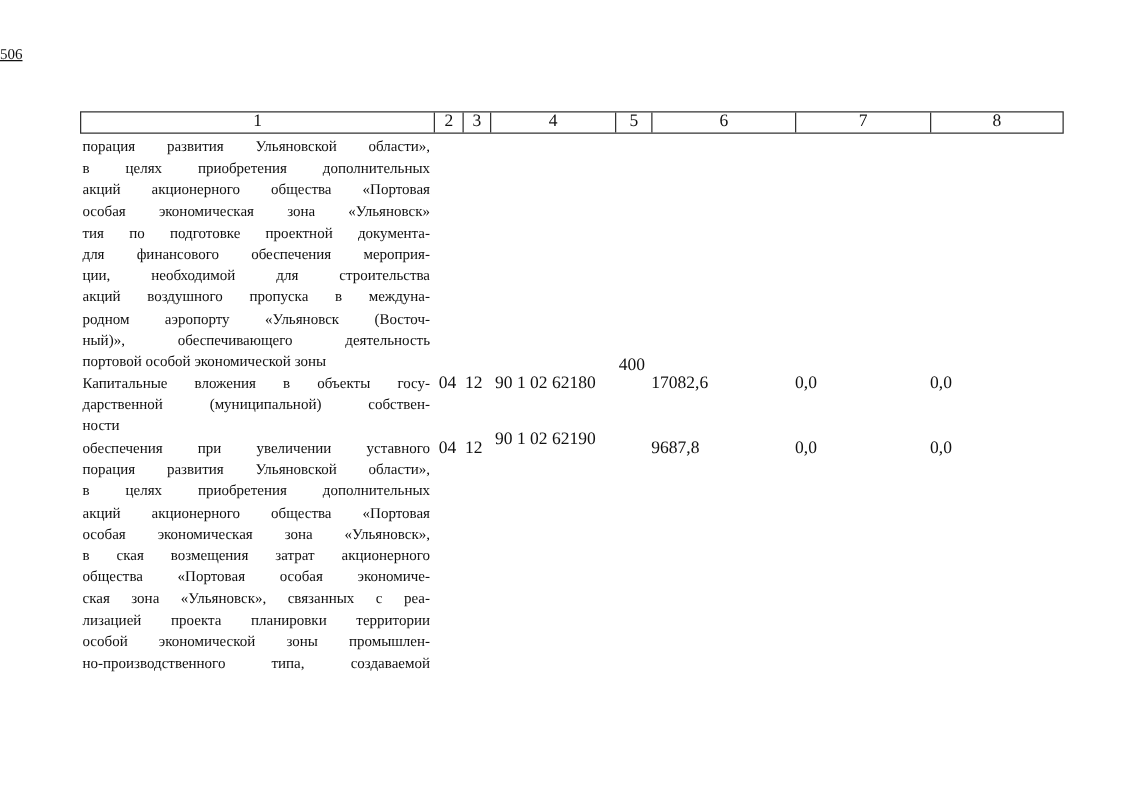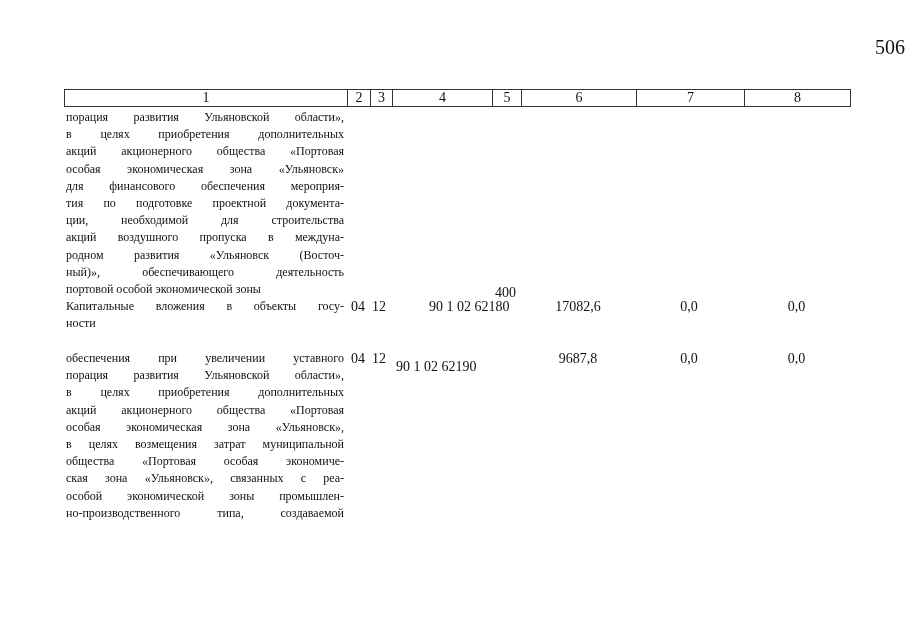--- a/index.html
+++ b/index.html
@@ -1,26 +1,26 @@
 <!DOCTYPE html>
 <html><head>
 <meta charset="utf-8">
 <style>
   html, body { margin:0; padding:0; background:#ffffff; }
   body { width:905px; height:640px; position:relative; overflow:hidden;
          font-family:"Liberation Serif", "DejaVu Serif", serif; color:#111; }
-  .page-num { position:absolute; top:36px; left:0; width:905px; text-align:right; font-size:20px; }
+  .page-num { position:absolute; top:36px; left:0; width:905px; text-align:left; font-size:12px;text-decoration:underline; }
   .hdr { position:absolute; top:89px; left:64px; height:18px; border:1px solid #333; box-sizing:border-box; }
   .hdr-cell { position:absolute; top:0; height:16px; line-height:16px; text-align:center; font-size:14px; border-right:1px solid #333; box-sizing:border-box; }
   .hdr-cell.last { border-right:none; }
   .desc { position:absolute; left:66px; width:278px; font-size:12px; line-height:17.2px; text-align:justify; text-align-last:left; }
   .desc div { white-space:nowrap; }
   .desc div.j { text-align-last:justify; white-space:normal; }
   .cell { position:absolute; font-size:14px; line-height:17px; white-space:nowrap; }
-  .num { text-align:center; }
+  .num { text-align:left; }
 </style>
 </head>
 <body>
 
 <div class="page-num">506</div>
 
 <div class="hdr" style="width:787px;">
   <div class="hdr-cell" style="left:0;width:283px;">1</div>
   <div class="hdr-cell" style="left:283px;width:23px;">2</div>
   <div class="hdr-cell" style="left:306px;width:22px;">3</div>
@@ -29,56 +29,58 @@
   <div class="hdr-cell" style="left:457px;width:115px;">6</div>
   <div class="hdr-cell" style="left:572px;width:108px;">7</div>
   <div class="hdr-cell last" style="left:680px;width:105px;">8</div>
 </div>
 
 <div class="desc" style="top:109px;">
   <div class="j">порация развития Ульяновской области»,</div>
   <div class="j">в целях приобретения дополнительных</div>
   <div class="j">акций акционерного общества «Портовая</div>
   <div class="j">особая экономическая зона «Ульяновск»</div>
+  <div class="j">тия по подготовке проектной документа-</div>
   <div class="j">для финансового обеспечения мероприя-</div>
-  <div class="j">тия по подготовке проектной документа-</div>
   <div class="j">ции, необходимой для строительства</div>
   <div class="j">акций воздушного пропуска в междуна-</div>
-  <div class="j">родном развития «Ульяновск (Восточ-</div>
+  <div class="j">родном аэропорту «Ульяновск (Восточ-</div>
   <div class="j">ный)», обеспечивающего деятельность</div>
   <div>портовой особой экономической зоны</div>
 </div>
 
 <div>
   <div class="desc" style="top:298px;">
     <div class="j">Капитальные вложения в объекты госу-</div>
+    <div class="j">дарственной (муниципальной) собствен-</div>
     <div>ности</div>
   </div>
   <div class="cell" style="top:298px;left:351px;">04</div>
   <div class="cell" style="top:298px;left:372px;">12</div>
-  <div class="cell" style="top:298px;left:396px;margin-left:33px;">90 1 02 62180</div>
+  <div class="cell" style="top:298px;left:396px;">90 1 02 62180</div>
   <div class="cell" style="top:284px;left:495px;">400</div>
   <div class="cell num" style="top:298px;left:521px;width:114px;">17082,6</div>
   <div class="cell num" style="top:298px;left:636px;width:106px;">0,0</div>
   <div class="cell num" style="top:298px;left:744px;width:105px;">0,0</div>
 </div>
 
 <div>
   <div class="desc" style="top:350px;">
     <div class="j">обеспечения при увеличении уставного</div>
     <div class="j">порация развития Ульяновской области»,</div>
     <div class="j">в целях приобретения дополнительных</div>
     <div class="j">акций акционерного общества «Портовая</div>
     <div class="j">особая экономическая зона «Ульяновск»,</div>
-    <div class="j">в целях возмещения затрат муниципальной</div>
+    <div class="j">в ская возмещения затрат акционерного</div>
     <div class="j">общества «Портовая особая экономиче-</div>
     <div class="j">ская зона «Ульяновск», связанных с реа-</div>
+    <div class="j">лизацией проекта планировки территории</div>
     <div class="j">особой экономической зоны промышлен-</div>
     <div class="j">но-производственного типа, создаваемой</div>
   </div>
   <div class="cell" style="top:350px;left:351px;">04</div>
   <div class="cell" style="top:350px;left:372px;">12</div>
-  <div class="cell" style="top:358px;left:396px;">90 1 02 62190</div>
+  <div class="cell" style="top:343px;left:396px;">90 1 02 62190</div>
   <div class="cell" style="top:350px;left:495px;"></div>
   <div class="cell num" style="top:350px;left:521px;width:114px;">9687,8</div>
   <div class="cell num" style="top:350px;left:636px;width:106px;">0,0</div>
   <div class="cell num" style="top:350px;left:744px;width:105px;">0,0</div>
 </div>
 
 </body></html>

